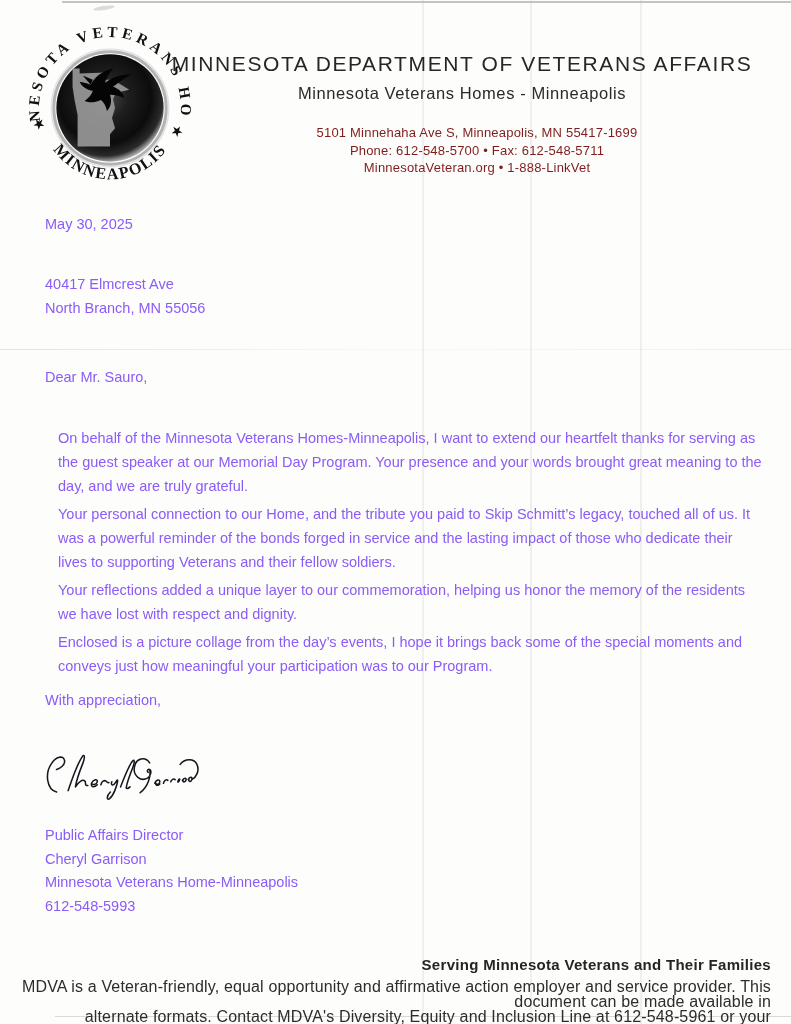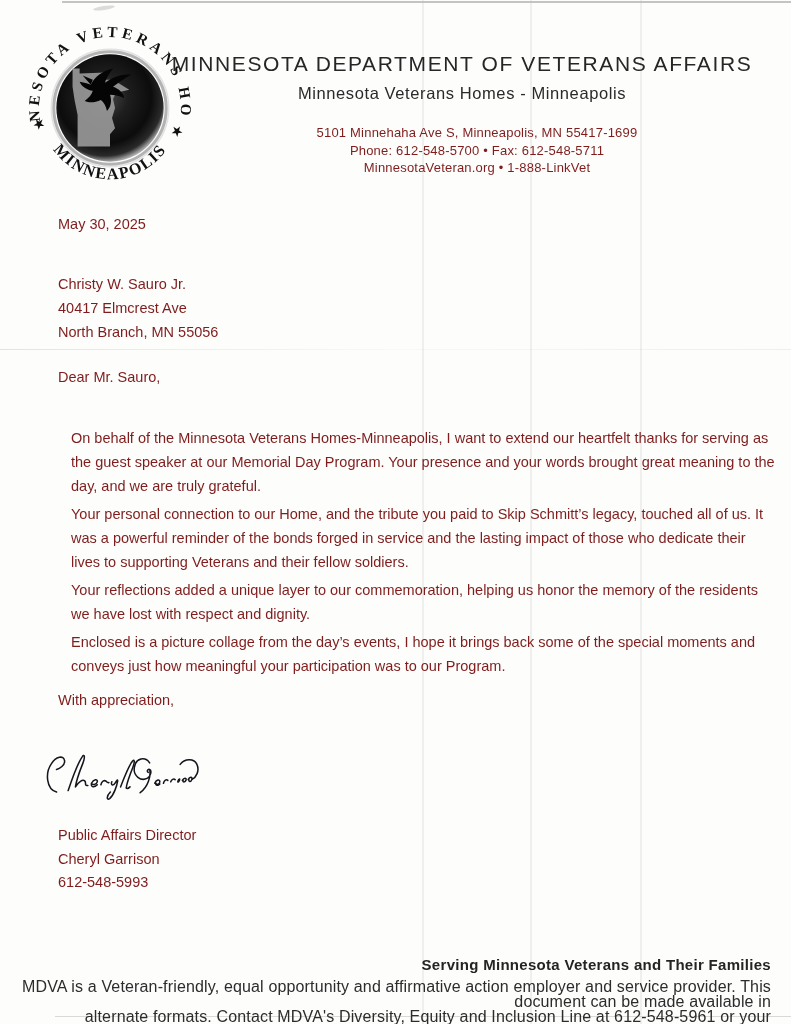--- a/index.html
+++ b/index.html
@@ -14,21 +14,21 @@
   .streak.s1{left:422px;} .streak.s2{left:530px;} .streak.s3{left:640px;}
   .smudge{position:absolute;top:6px;left:93px;width:22px;height:4px;background:rgba(120,120,120,.25);
           border-radius:50%;transform:rotate(-8deg);}
   
   .seal{position:absolute;left:28px;top:26px;width:164px;height:164px;}
   .hdr{position:absolute;left:167px;top:52px;width:590px;text-align:center;}
   .hdr-title{font-size:21px;letter-spacing:1.6px;color:#262626;font-weight:400;}
   .hdr-sub{font-size:16.5px;letter-spacing:.6px;color:#2a2a2a;margin-top:8px;}
   .hdr-addr{margin-top:21px;padding-left:30px;font-size:13px;line-height:17.5px;color:#7f1d1d;letter-spacing:.2px;}
   
-  .txt{position:absolute;left:58px;font-size:14.5px;color:#7f1d1d;}
+  .txt{position:absolute;left:45px;font-size:14.5px;color:#8b5cf6;}
   .date{top:216px;}
   .recipient{top:272px;line-height:24px;}
   .salutation{top:369px;}
   .bodyflow{top:426px;width:740px;margin-left:13px;}
   .para{margin:0 0 4px 0;line-height:24px;white-space:pre-line;}
   .closing{top:692px;}
   .signature{position:absolute;left:42px;top:744px;}
   .signer{top:824px;line-height:23.5px;}
   
   .footer{position:absolute;left:20px;right:20px;top:956px;text-align:right;color:#242424;}
@@ -87,21 +87,20 @@
     <div class="hdr-addr">
       <div>5101 Minnehaha Ave S, Minneapolis, MN 55417-1699</div>
       <div>Phone: 612-548-5700 • Fax: 612-548-5711</div>
       <div>MinnesotaVeteran.org • 1-888-LinkVet</div>
     </div>
   </div>
 
   <div class="txt date">May 30, 2025</div>
 
   <div class="txt recipient">
-    <div>Christy W. Sauro Jr.</div>
     <div>40417 Elmcrest Ave</div>
     <div>North Branch, MN 55056</div>
   </div>
 
   <div class="txt salutation">Dear Mr. Sauro,</div>
 
   <div class="txt bodyflow">
     <p class="para">On behalf of the Minnesota Veterans Homes-Minneapolis, I want to extend our heartfelt thanks for serving as
 the guest speaker at our Memorial Day Program. Your presence and your words brought great meaning to the
 day, and we are truly grateful.</p>
@@ -132,20 +131,21 @@
                M187,47 C188,44 190,43 189,46 C188,49 186,49 187,47
                M193,46 C195,42 199,42 198,46 C197,49 193,49 194,46
                M201,45 C203,41 207,40 206,45 C205,49 201,48 202,44
                M206,45 C212,42 217,33 213,24 C209,15 196,16 190,24"></path>
     </g>
   </svg>
 
   <div class="txt signer">
     <div>Public Affairs Director</div>
     <div>Cheryl Garrison</div>
+    <div>Minnesota Veterans Home-Minneapolis</div>
     <div>612-548-5993</div>
   </div>
 
   <div class="footer">
     <div class="foot-tag">Serving Minnesota Veterans and Their Families</div>
     <div class="foot-fine">MDVA is a Veteran-friendly, equal opportunity and affirmative action employer and service provider. This document can be made available in
 alternate formats. Contact MDVA's Diversity, Equity and Inclusion Line at 612-548-5961 or your preferred telecommunications relay service.</div>
   </div>
 
 </div>

